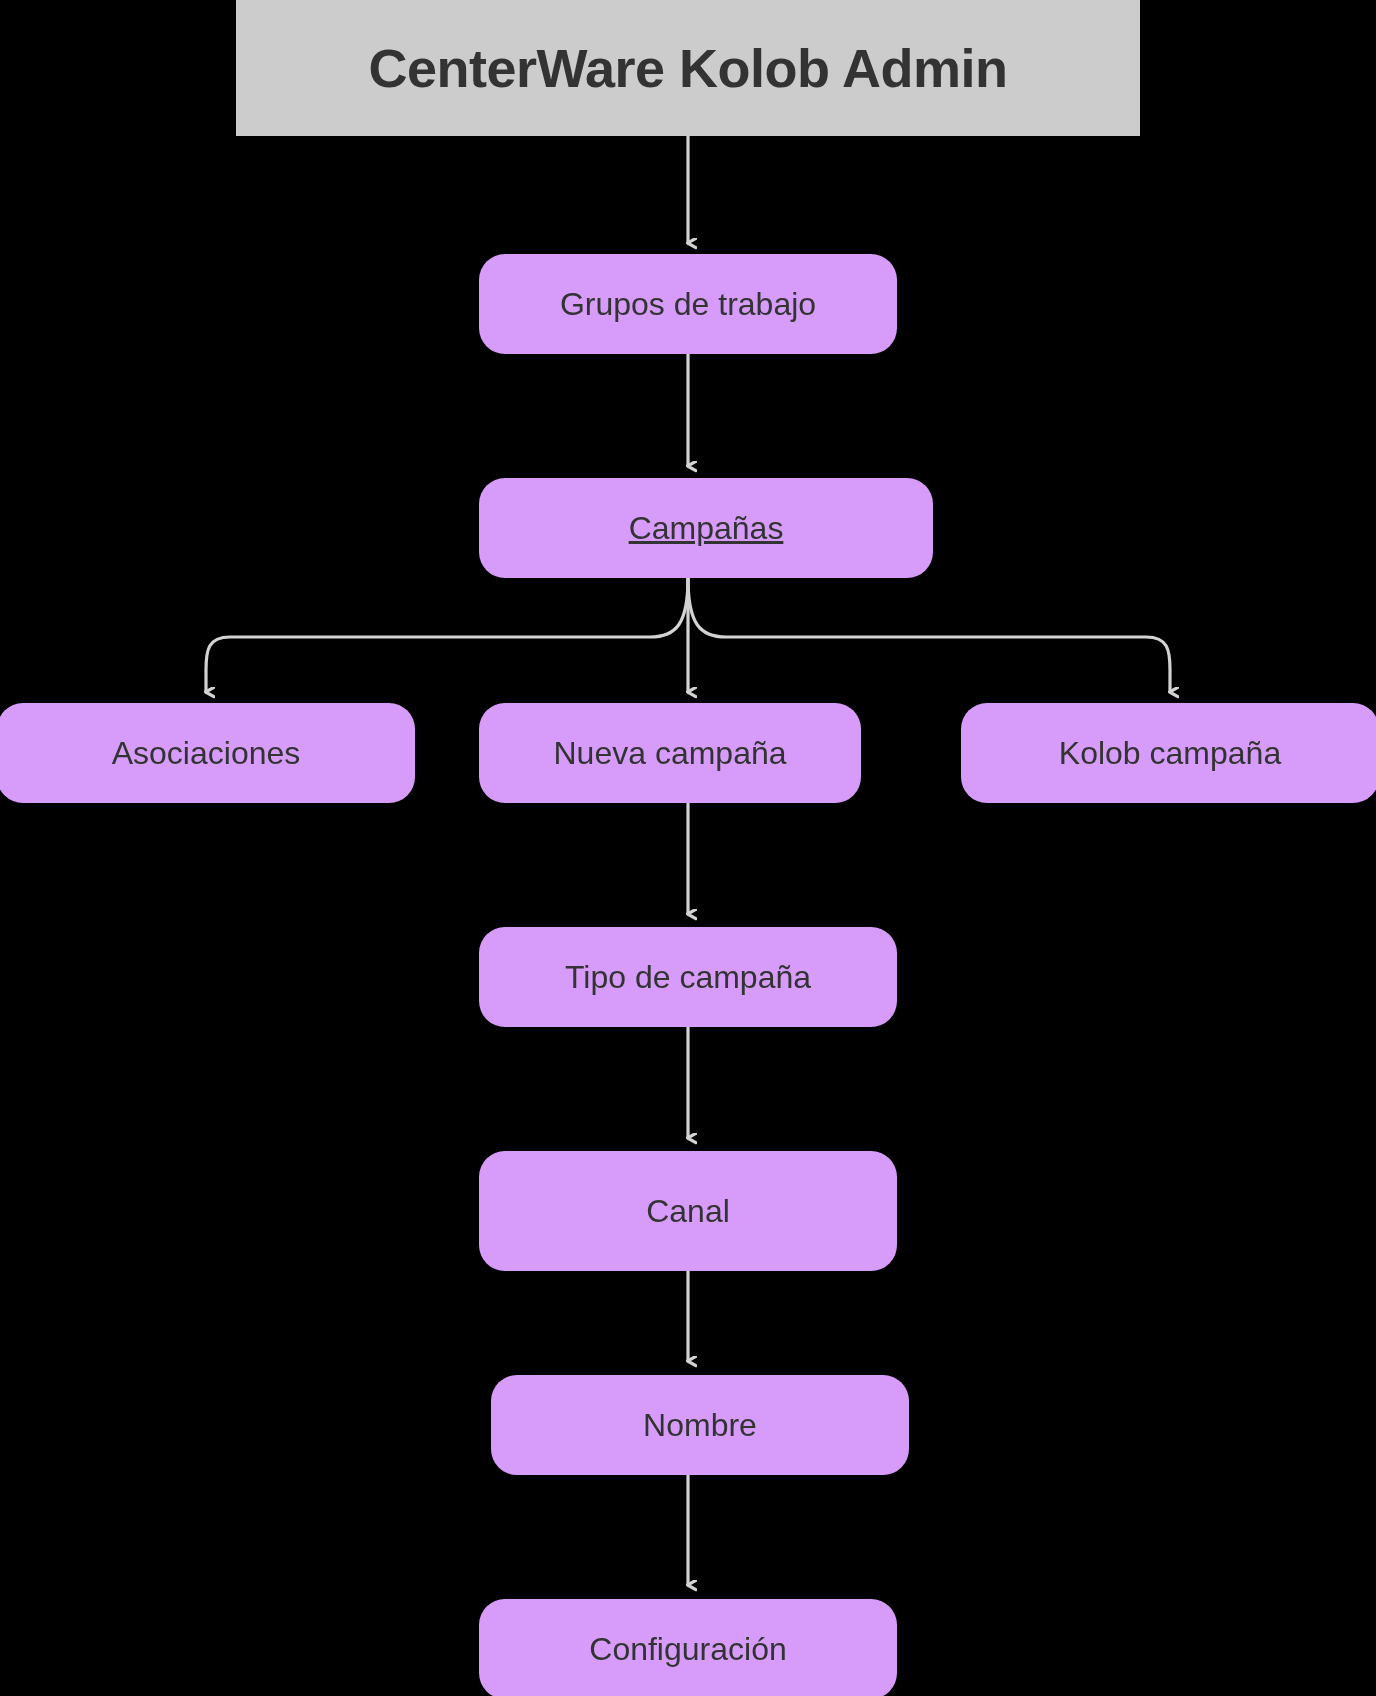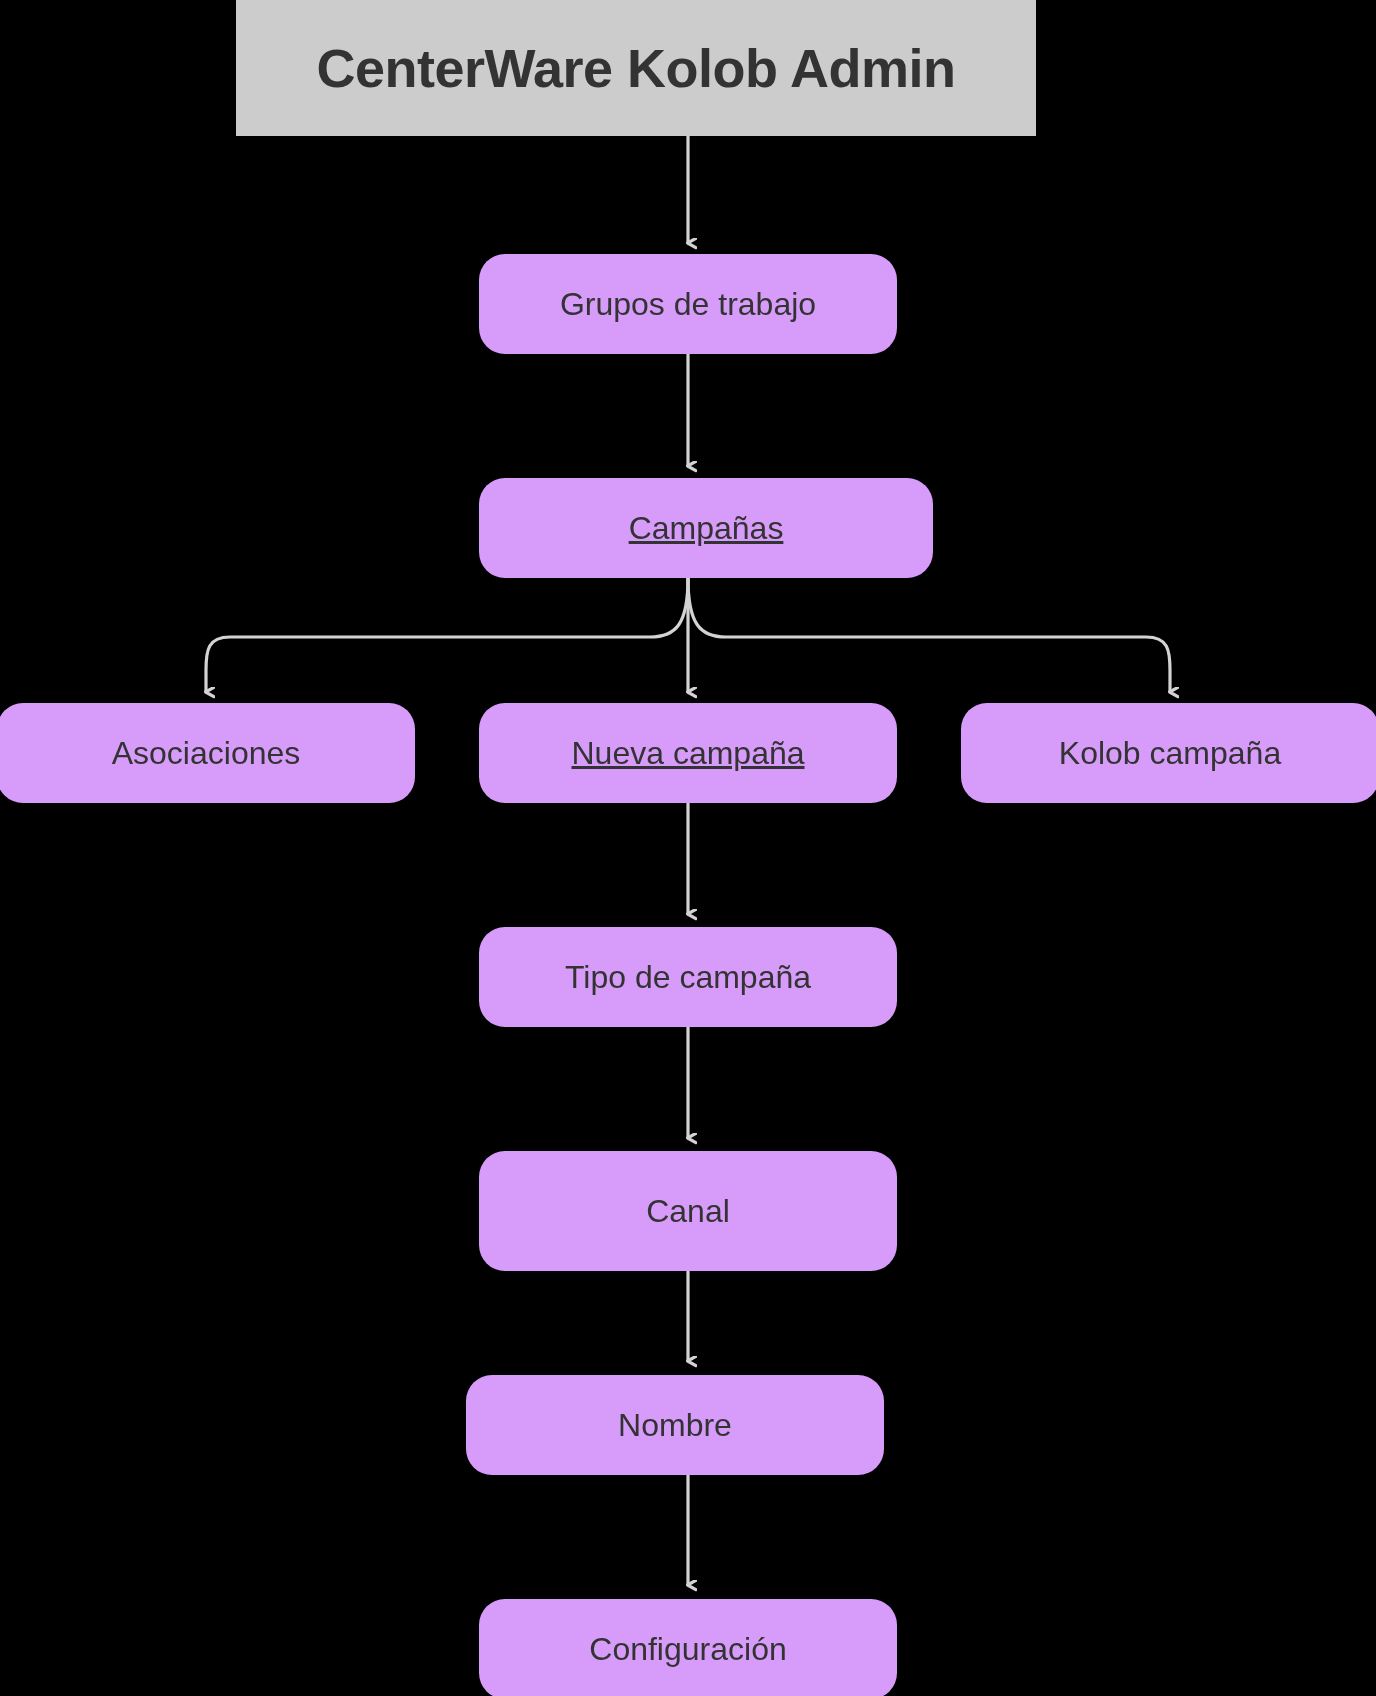--- a/index.html
+++ b/index.html
@@ -82,53 +82,53 @@
 
     <path d="M688,802 L688,914" fill="none" stroke="#d3d3d3" stroke-width="3.2" marker-end="url(#arrowhead)"></path>
 
     <path d="M688,1025 L688,1138" fill="none" stroke="#d3d3d3" stroke-width="3.2" marker-end="url(#arrowhead)"></path>
 
     <path d="M688,1249 L688,1361" fill="none" stroke="#d3d3d3" stroke-width="3.2" marker-end="url(#arrowhead)"></path>
 
     <path d="M688,1472 L688,1585" fill="none" stroke="#d3d3d3" stroke-width="3.2" marker-end="url(#arrowhead)"></path>
   </svg>
 
-  <div class="node node-title" style="left:236px; top:0px; width:800px; height:136px;">
+  <div class="node node-title" style="left:236px; top:0px; width:904px; height:136px;">
     <span class="node-label">CenterWare Kolob Admin</span>
   </div>
 
   <div class="node node-step" style="left:479px; top:254px; width:418px; height:100px;">
     <span class="node-label">Grupos de trabajo</span>
   </div>
 
   <div class="node node-step" style="left:479px; top:478px; width:454px; height:100px;text-decoration:underline;">
     <span class="node-label">Campañas</span>
   </div>
 
   <div class="node node-step" style="left:-3px; top:703px; width:418px; height:100px;">
     <span class="node-label">Asociaciones</span>
   </div>
 
-  <div class="node node-step" style="left:479px; top:703px; width:418px; height:100px;text-decoration:underline;">
+  <div class="node node-step" style="left:479px; top:703px; width:382px; height:100px;">
     <span class="node-label">Nueva campaña</span>
   </div>
 
   <div class="node node-step" style="left:961px; top:703px; width:418px; height:100px;">
     <span class="node-label">Kolob campaña</span>
   </div>
 
   <div class="node node-step" style="left:479px; top:927px; width:418px; height:100px;">
     <span class="node-label">Tipo de campaña</span>
   </div>
 
   <div class="node node-step" style="left:479px; top:1151px; width:418px; height:120px;">
     <span class="node-label">Canal</span>
   </div>
 
-  <div class="node node-step" style="left:466px; top:1375px; width:418px; height:100px;">
+  <div class="node node-step" style="left:491px; top:1375px; width:418px; height:100px;">
     <span class="node-label">Nombre</span>
   </div>
 
   <div class="node node-step" style="left:479px; top:1599px; width:418px; height:100px;">
     <span class="node-label">Configuración</span>
   </div>
 
 </div>
 
 </body></html>

